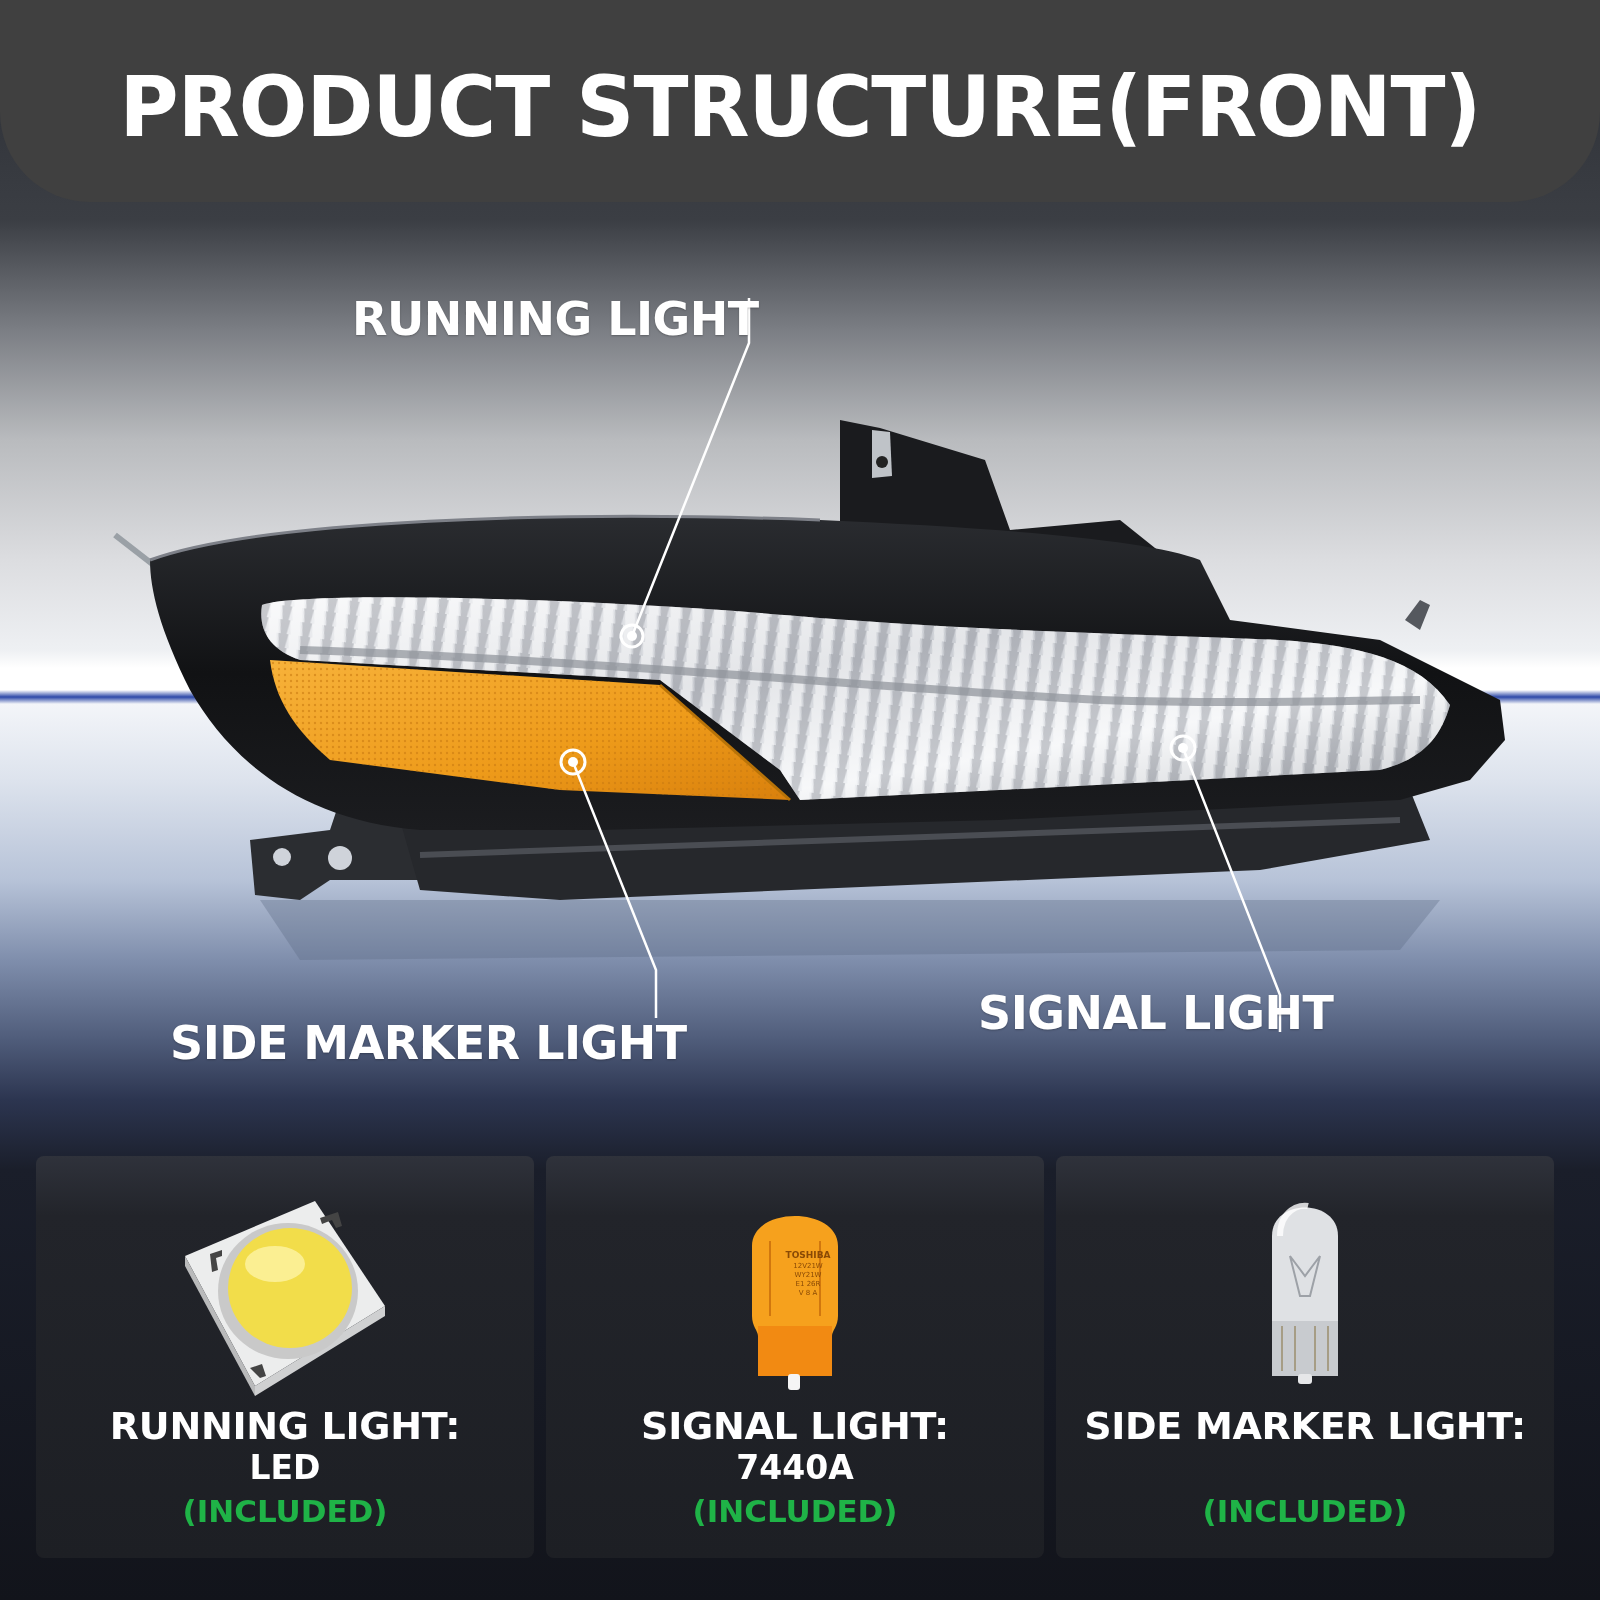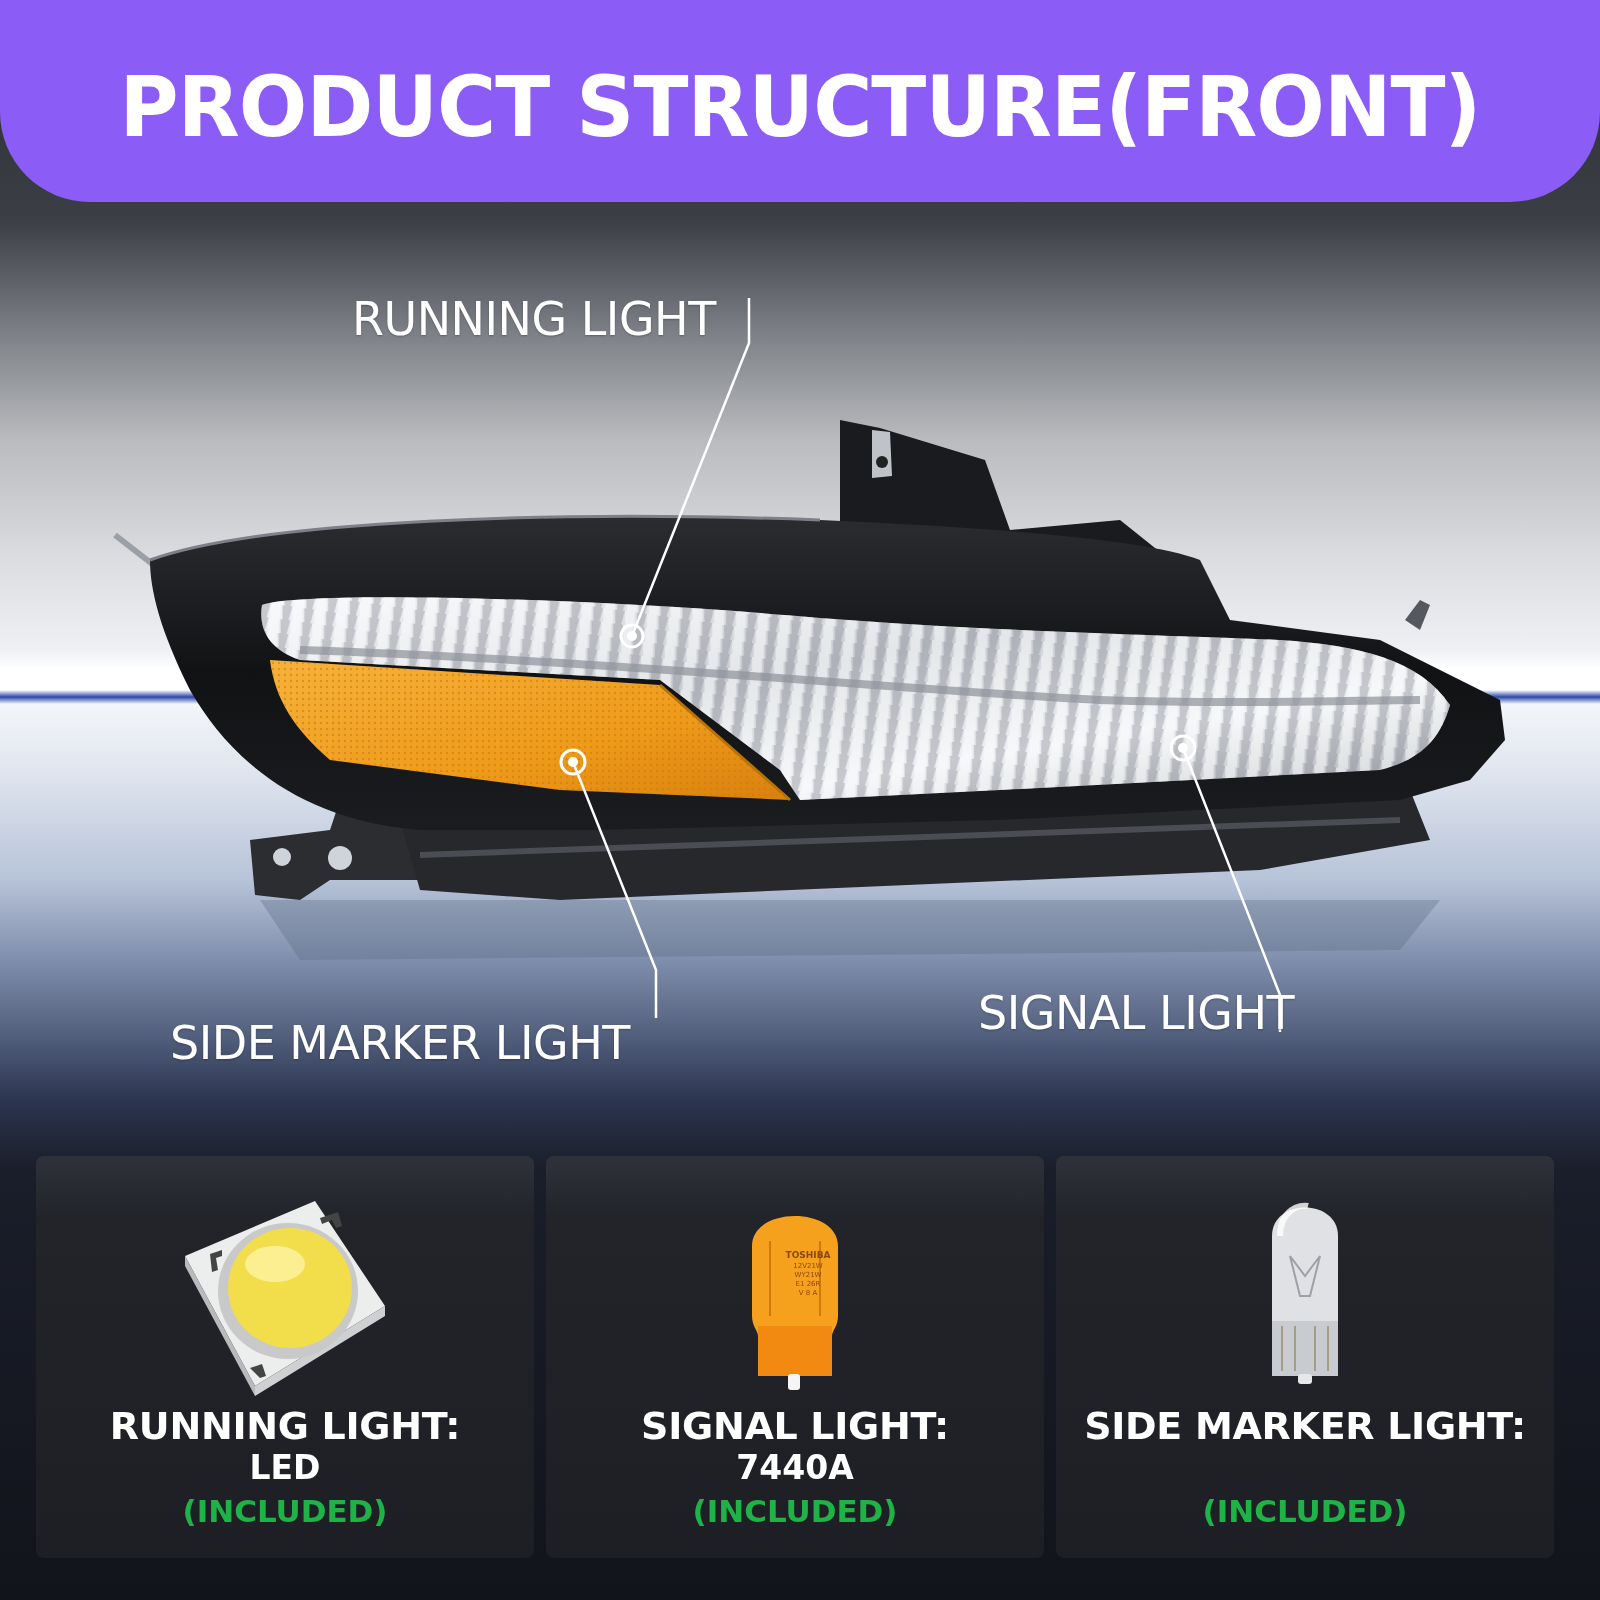--- a/index.html
+++ b/index.html
@@ -21,33 +21,33 @@
       #dde3ed 780px,
       #b7c3d8 880px,
       #7f8eac 960px,
       #4f5c7a 1040px,
       #2c3550 1100px,
       #1a1e2a 1170px,
       #12141b 1600px);
   }
   .header-banner {
     position: absolute; left: 0; top: 0; width: 1600px; height: 202px;
-    background: #8b5cf6;
+    background: #404040;
     border-radius: 0 0 90px 90px;
   }
   .header-title {
     position: absolute; left: 0; top: 58px; width: 1600px;
     text-align: center; color: #fff; font-weight: bold;
     font-size: 84px; letter-spacing: -1px;
     transform: scaleX(0.96);
   }
   
   .lamp { position: absolute; left: 0; top: 0; width: 1600px; height: 1100px; pointer-events: none; }
   .callout-label {
-    position: absolute; color: #fff; font-weight: normal; font-size: 46px;
+    position: absolute; color: #fff; font-weight: bold; font-size: 46px;
     letter-spacing: -0.5px; white-space: nowrap;
     text-shadow: 0 1px 2px rgba(0,0,0,0.25);
   }
   .lbl-running { left: 352px; top: 292px; }
   .lbl-side { left: 170px; top: 972px; margin-top: 44px; }
   .lbl-signal { left: 938px; top: 986px; margin-left: 40px; }
   .callouts { position: absolute; left: 0; top: 0; width: 1600px; height: 1100px; }
 
   .cards { position: absolute; left: 36px; top: 1156px; width: 1518px; height: 402px; display: flex; gap: 12px; }
   .card {

